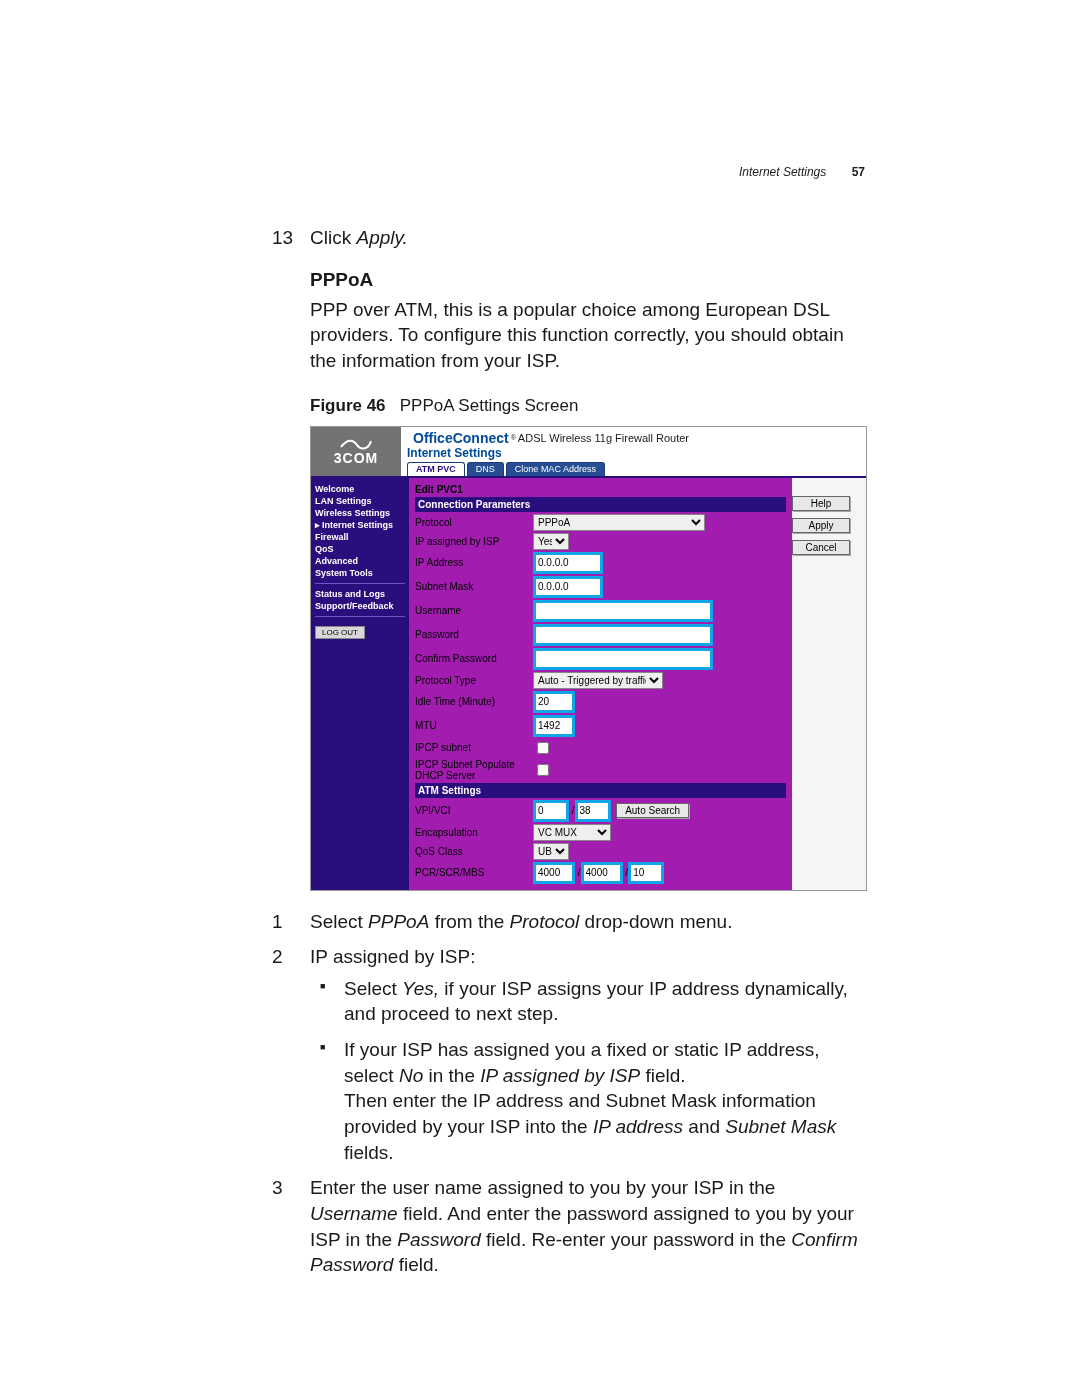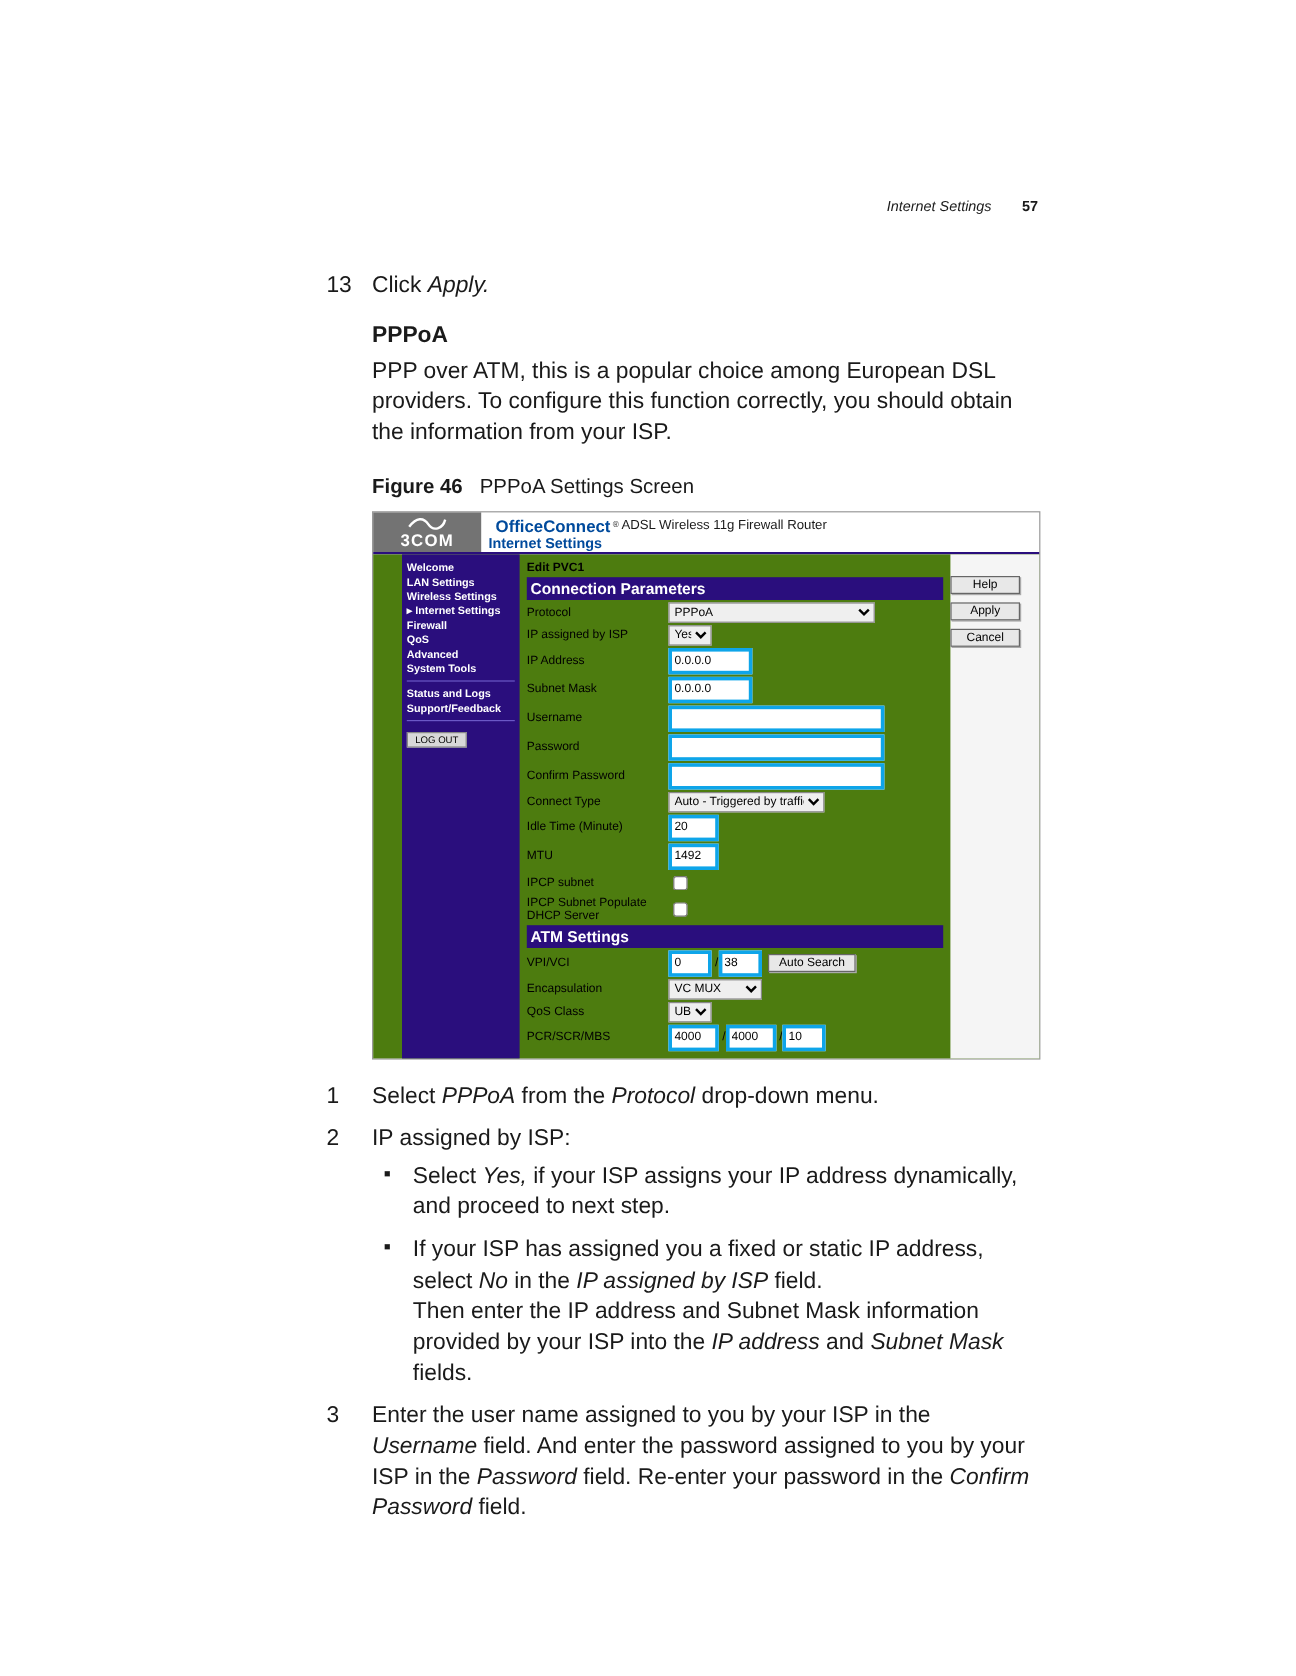--- a/index.html
+++ b/index.html
@@ -70,38 +70,38 @@
   .embedded .tabrow {
     display:flex; align-items:flex-end; height: 15px; margin-top: 1px;
   }
   .embedded .tab {
     font-size:9px; padding:1px 8px; margin-right:2px; border-radius:3px 3px 0 0;
     background:#274e95; color:#fff; border:1px solid #1b3a75; border-bottom:none;
     line-height:1.2;
   }
   .embedded .tab.active { background:#fff; color:#2a0e7d; font-weight:bold; }
 
-  .embedded .content { display:flex; min-height: 290px; background:#4d7c0f;padding-left:24px;}
+  .embedded .content { display:flex; min-height: 290px; background:#a21caf;}
   .embedded .sidebar {
     width: 90px; background:#2a0e7d; color:#fff; padding:4px 4px;
     font-size: 9px;
   }
   .embedded .sidebar .nav-item { margin: 2px 0; white-space: nowrap;}
   .embedded .sidebar .nav-item.bold { font-weight:bold;}
   .embedded .sidebar .nav-item.active::before { content: "\25B8\00a0"; }
   .embedded .sidebar hr { border: none; border-top:1px solid #6b58c6; margin:5px 0; }
   .embedded .sidebar .logout {
     display:inline-block; margin-top:4px; padding:1px 6px;
     background:#d8d8d8; color:#000; border:1px solid #888; font-size:8px;
   }
 
   .embedded .panel { flex:1; padding: 4px 6px; font-size:10px; }
   .panel-title { font-weight:bold; font-size:10px; margin:2px 0; }
   .section-bar {
-    background:#2a0e7d; color:#fff; font-size:13px; font-weight:bold;
+    background:#2a0e7d; color:#fff; font-size:10px; font-weight:bold;
     padding:2px 3px; margin: 2px 0;
   }
   .form-row { display:flex; align-items:center; margin:2px 0; }
   .form-row label { width: 118px; font-size:10px;}
   .form-row input[type=text], .form-row input[type=password] {
     font-size:10px; height:14px; border:3px solid #0ea5e9; background:#fff;
   }
   .form-row input.w-long { width: 170px;}
   .form-row input.w-short { width: 60px;}
   .form-row input.w-tiny { width: 32px;}
@@ -164,20 +164,25 @@
           </span>
           <span class="brand">3COM</span>
         </div>
         <div class="brandwrap">
           <div class="brandbar">
             <b>OfficeConnect</b>
               <span style="font-size:7px;vertical-align:super">®</span>
             <span style="margin-left:2px">ADSL Wireless 11g Firewall Router</span>
           </div>
           <div class="subtitle">Internet Settings</div>
+          <div class="tabrow">
+            <div class="tab active">ATM PVC</div>
+            <div class="tab">DNS</div>
+            <div class="tab">Clone MAC Address</div>
+          </div>
         </div>
       </div>
       <div style="background:#2a0e7d; height:2px;"></div>
 
       <div class="content">
         <div class="sidebar">
           <div class="nav-item bold">Welcome</div>
           <div class="nav-item bold">LAN Settings</div>
           <div class="nav-item bold">Wireless Settings</div>
           <div class="nav-item bold active">Internet Settings</div>
@@ -218,21 +223,21 @@
             </div>
           <div class="form-row">
               <label>Password</label>
             <input class="w-long" type="password" style="">
             </div>
           <div class="form-row">
               <label>Confirm Password</label>
             <input class="w-long" type="password" style="">
             </div>
           <div class="form-row">
-              <label>Connect Type</label>
+              <label>Protocol Type</label>
             <select style="width:130px"><option>Auto - Triggered by traffic</option></select>
             </div>
           <div class="form-row">
               <label>Idle Time (Minute)</label>
             <input class="w-tiny" type="text" value="20" style="">
             </div>
           <div class="form-row">
               <label>MTU</label>
             <input class="w-tiny" type="text" value="1492" style="">
             </div>

